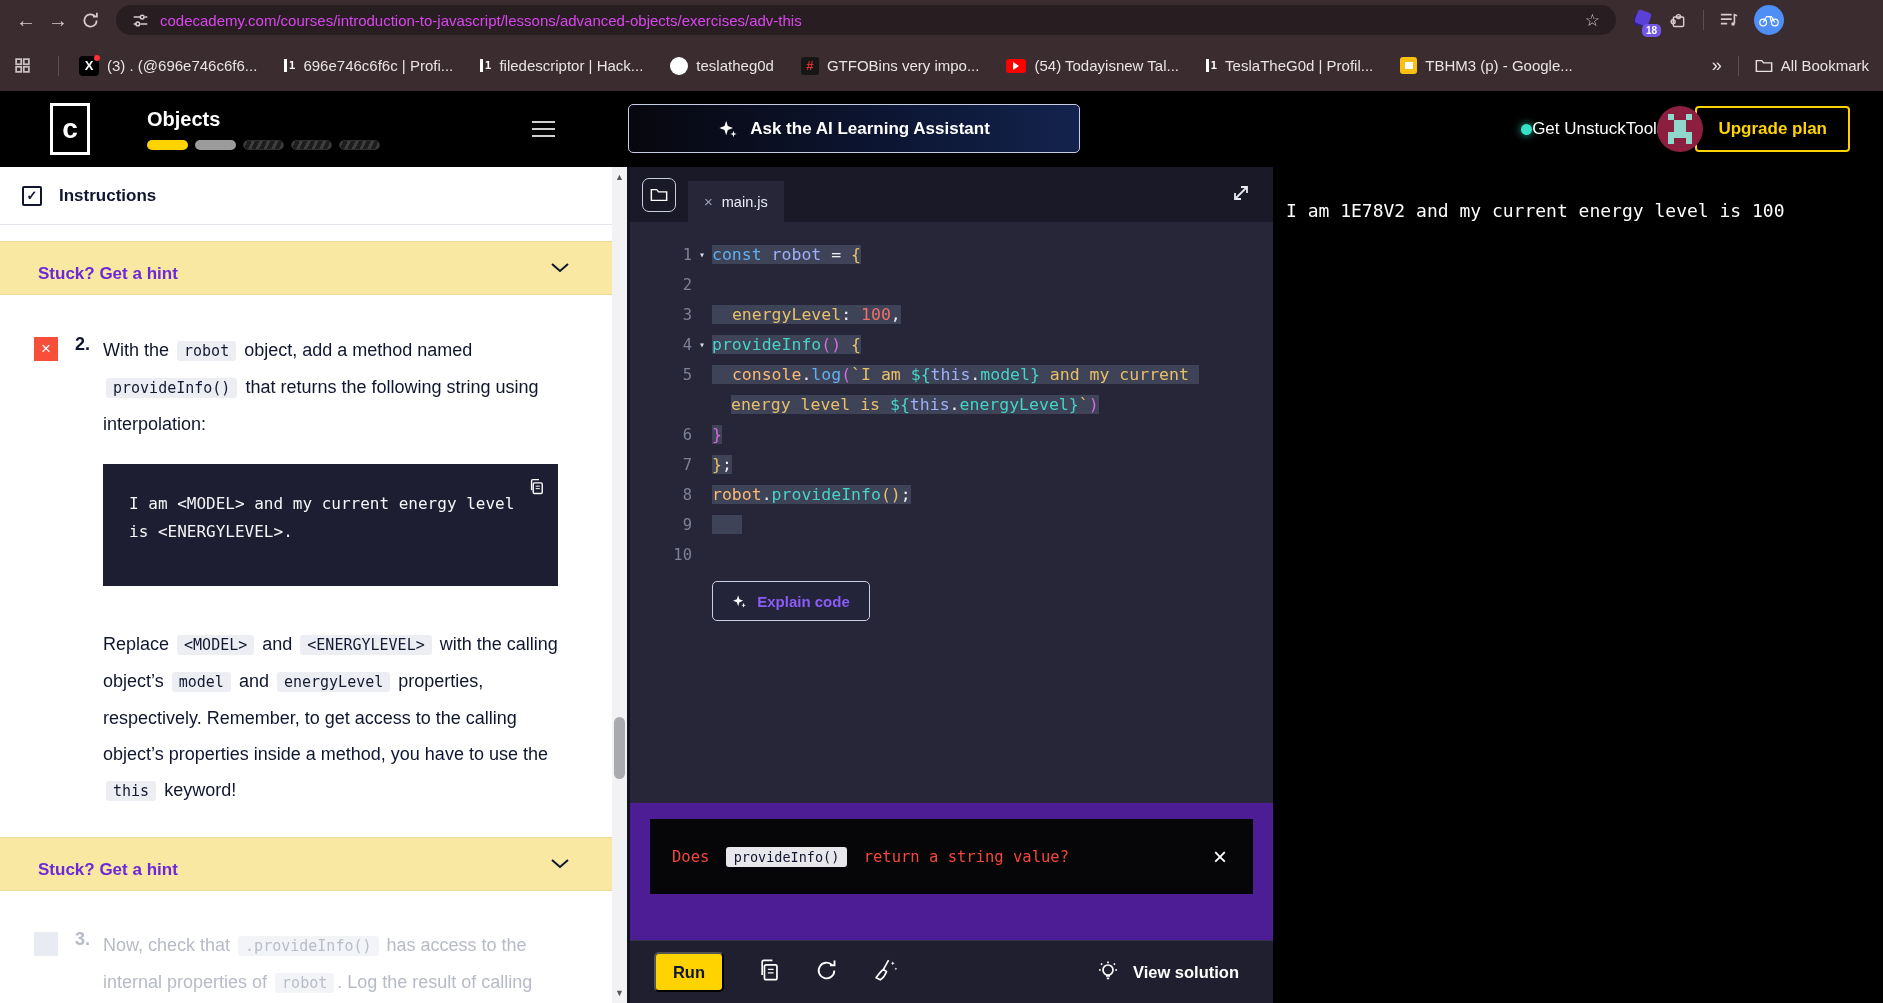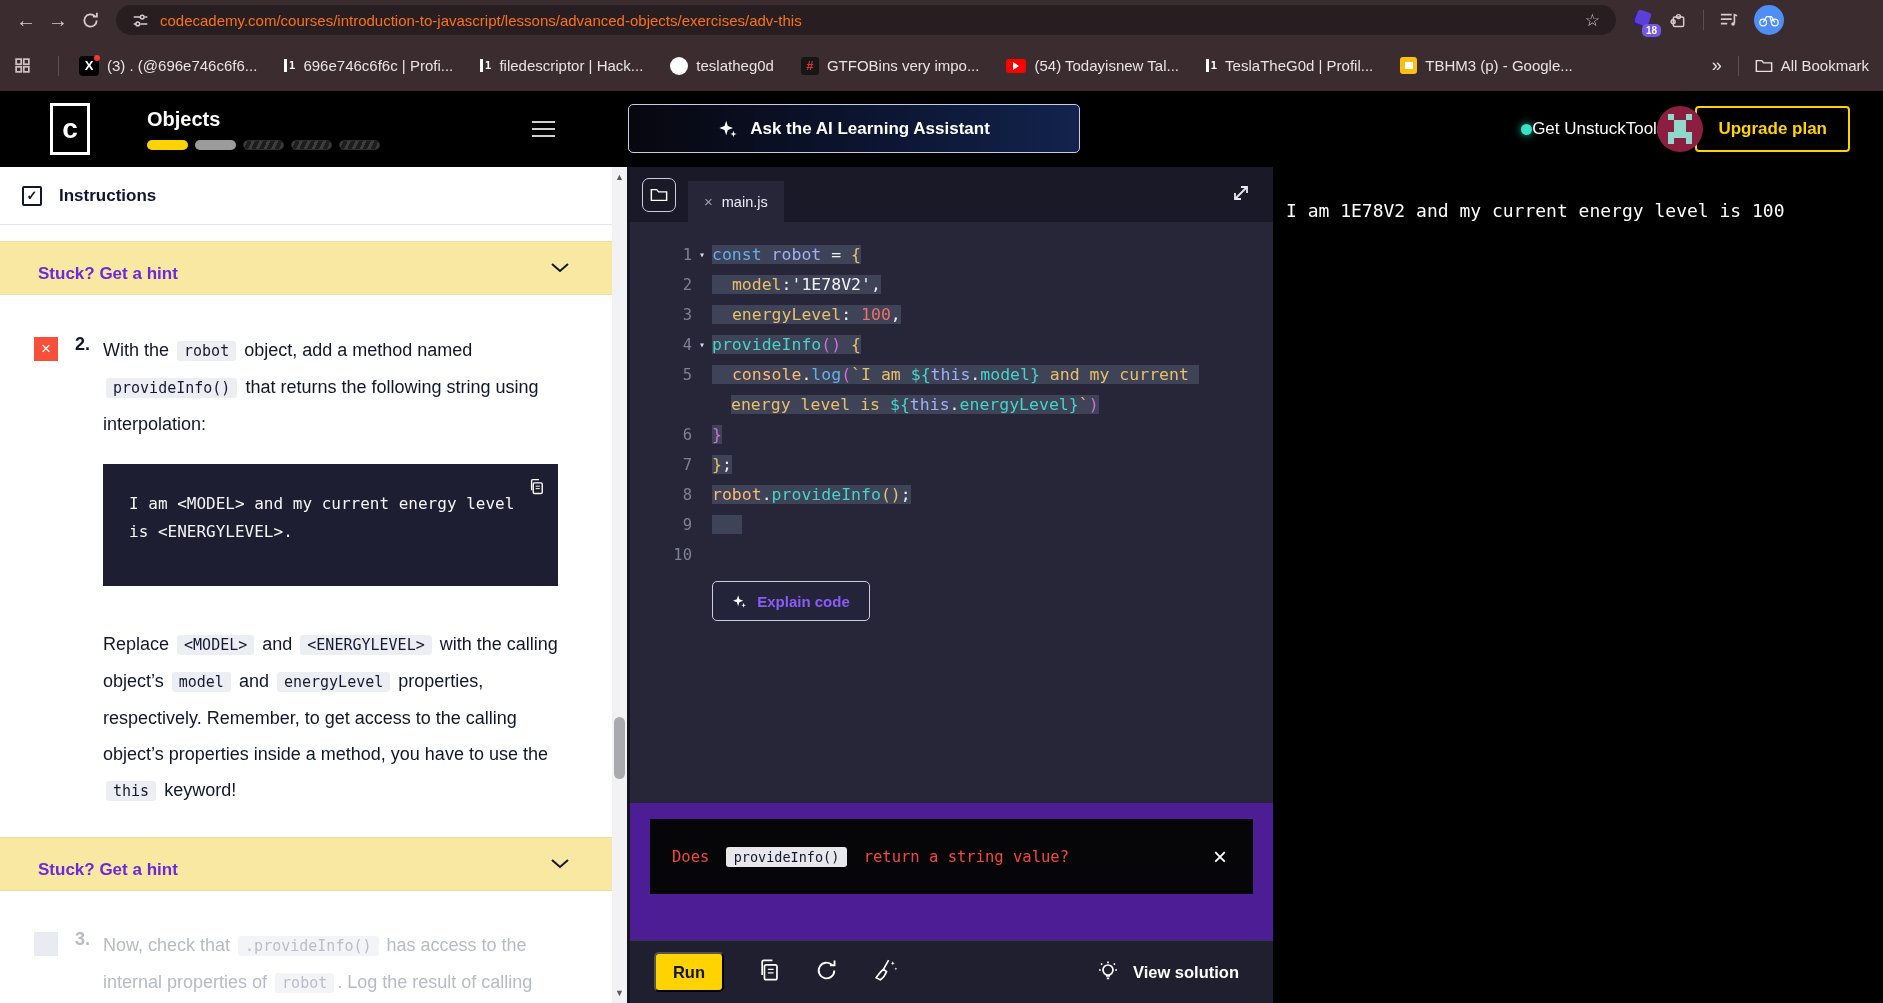--- a/index.html
+++ b/index.html
@@ -5,21 +5,21 @@
   * { margin:0; padding:0; box-sizing:border-box; }
   html,body { width:1883px; height:1003px; overflow:hidden; background:#000;
     font-family:"Liberation Sans", sans-serif; }
 
   
   .chrome { height:40px; background:#3a2c2f; display:flex; align-items:center; padding:0 10px; }
   .navbtn { width:32px; height:30px; display:flex; align-items:center; justify-content:center;
     color:#d8cbce; font-size:20px; }
   .urlpill { width:1500px; height:30px; background:#281e21; border-radius:15px; display:flex;
     align-items:center; padding:0 16px; margin-left:10px; }
-  .url { font-size:15px; color:#f97316; margin-left:11px; white-space:nowrap; overflow:hidden; }
+  .url { font-size:15px; color:#d946ef; margin-left:11px; white-space:nowrap; overflow:hidden; }
   .staricon { margin-left:auto; color:#d8cbce; font-size:17px; }
   .chromeright { display:flex; align-items:center; gap:15px; margin-left:18px; }
   .extwrap { position:relative; width:20px; height:20px; }
   .extgem { position:absolute; top:1px; left:2px; width:14px; height:14px; background:#5a3fd8;
     border-radius:3px; transform:rotate(20deg); }
   .extgem2 { position:absolute; top:5px; left:0; width:14px; height:11px; background:#2e2377; border-radius:2px;}
   .extbadge { position:absolute; right:-7px; bottom:-7px; background:#7357e8; color:#fff; font-size:10px;
     font-weight:bold; padding:1px 4px; border-radius:5px; }
   .vdiv { width:1px; height:20px; background:#5c4e51; }
   .chravatar { width:30px; height:30px; border-radius:50%; background:#4e8ef5; display:flex;
@@ -379,21 +379,20 @@
 
     <div class="codearea">
       <div class="crow">
           <span class="lnum">1</span>
           <span class="fold">▾</span>
           <span class="codetxt"><span class="sel"><span class="cb">const </span><span class="cv">robot </span><span class="cw">= </span><span class="cy">{</span></span></span>
         </div>
       <div class="crow">
           <span class="lnum">2</span>
           <span class="fold"></span>
-          <span class="codetxt"><span class="sel"><span class="cy">  model</span><span class="cw">:</span><span class="cs">'1E78V2'</span><span class="cw">,</span></span></span>
         </div>
       <div class="crow">
           <span class="lnum">3</span>
           <span class="fold"></span>
           <span class="codetxt"><span class="sel"><span class="cy">  energyLevel</span><span class="cw">: </span><span class="cn">100</span><span class="cw">,</span></span></span>
         </div>
       <div class="crow">
           <span class="lnum">4</span>
           <span class="fold">▾</span>
           <span class="codetxt"><span class="sel"><span class="ct">provideInfo</span><span class="cm">()</span><span class="cw"> </span><span class="cy">{</span></span></span>

